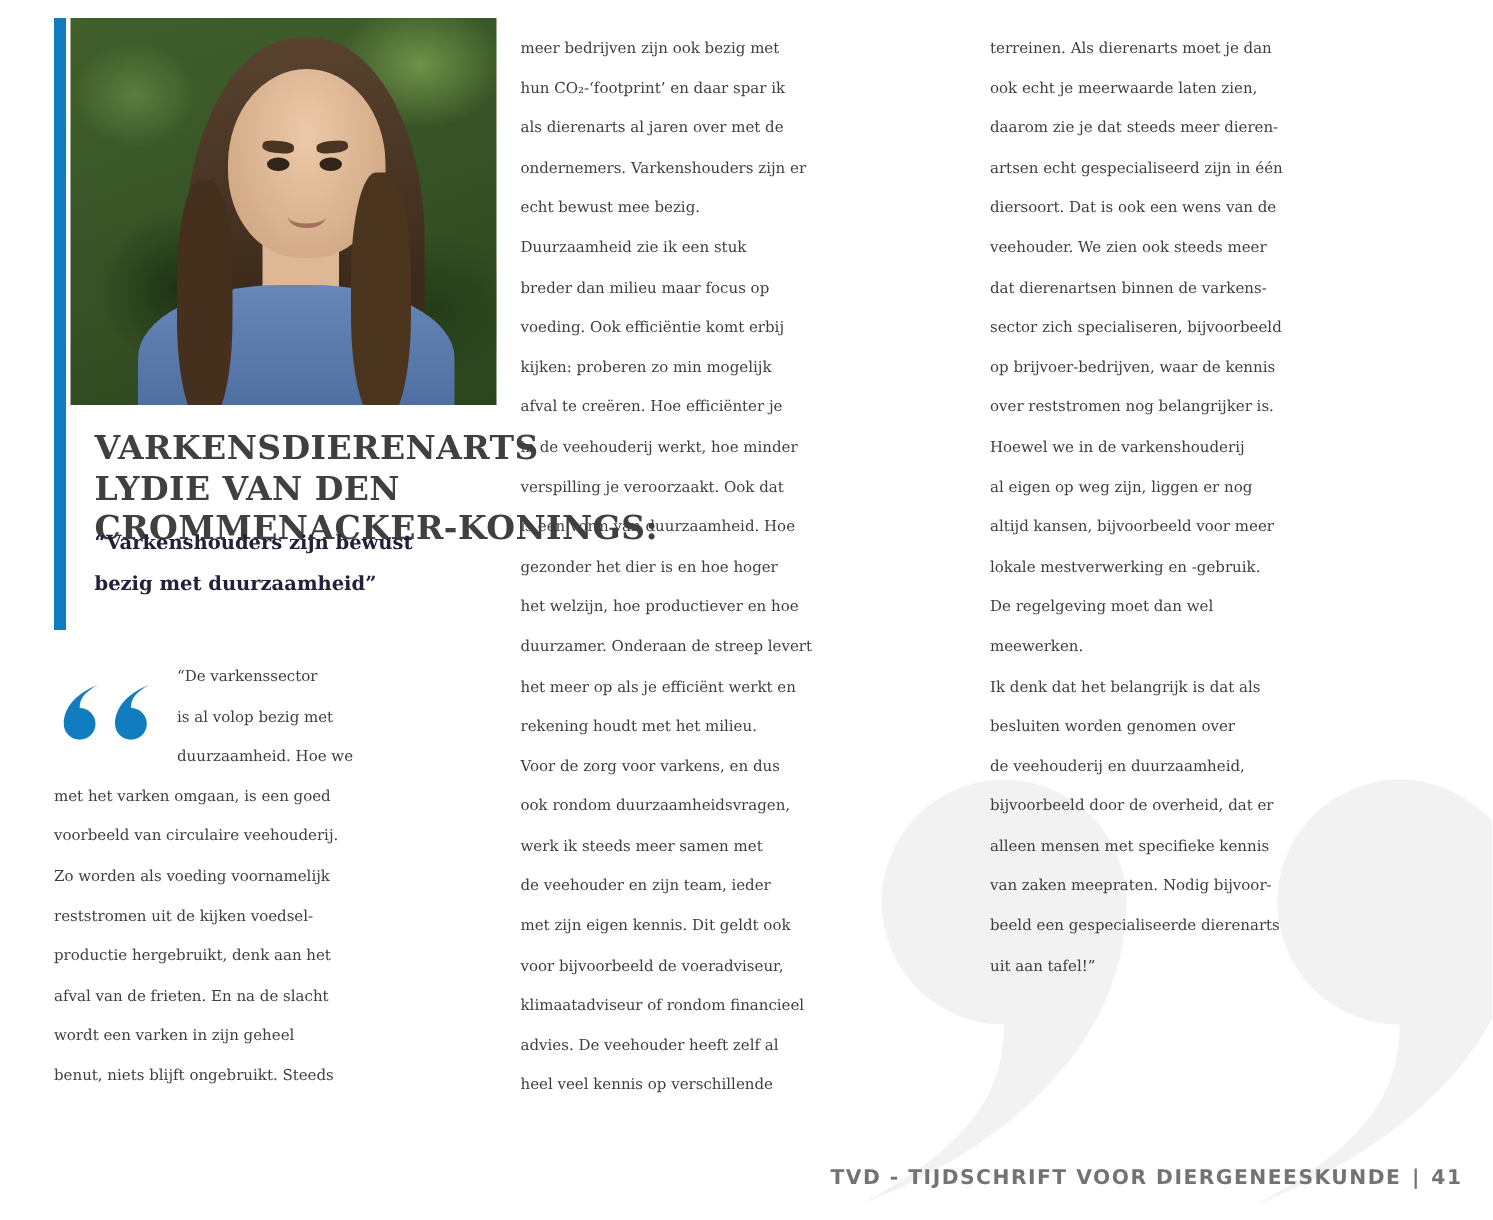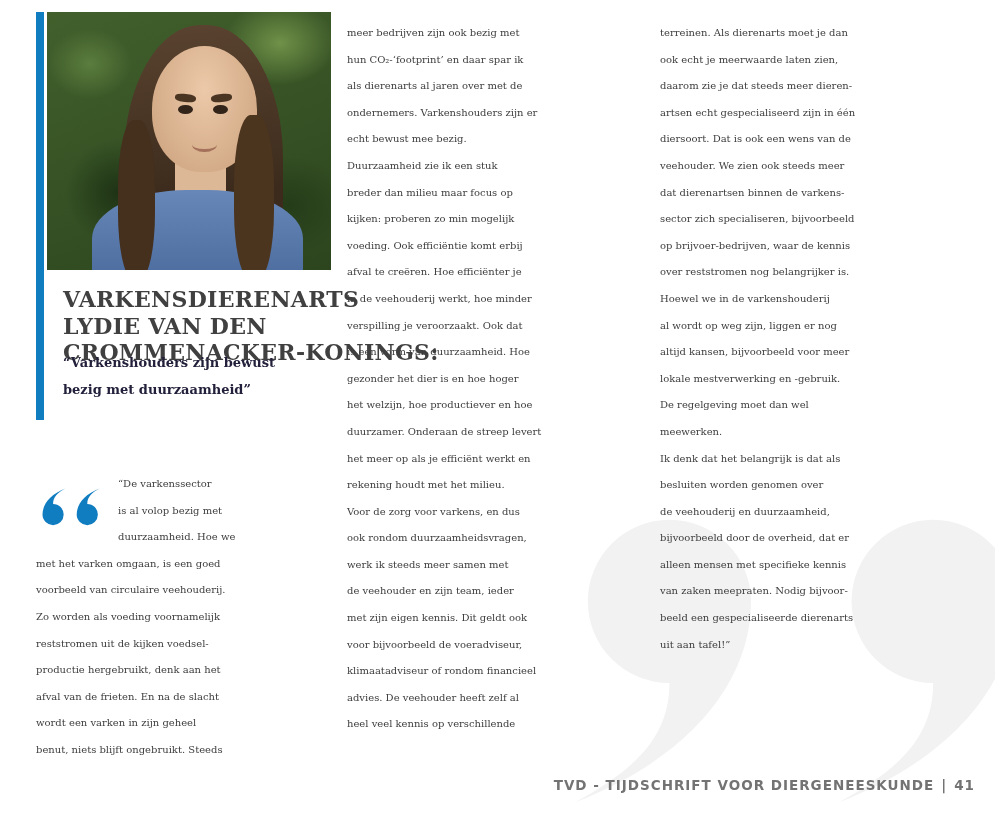--- a/index.html
+++ b/index.html
@@ -43,21 +43,21 @@
   
   .heading { position:absolute; left:63px; top:286px; color:#404040;
     font-size:22px; font-weight:bold; letter-spacing:0.3px; }
   .heading .line { height:26.6px; line-height:26.6px; white-space:nowrap; }
   .subheading { position:absolute; left:63px; top:350px; color:#22203a;
     font-size:13px; font-weight:bold; }
   .subheading .line { height:26.6px; line-height:26.6px; white-space:nowrap; }
   
   .col { position:absolute; color:#3e3d3d; font-size:10px; z-index:2; }
   .col .line { height:26.6px; line-height:26.6px; white-space:nowrap; }
-  .col1 { left:36px; top:439px; width:302px;margin-top:32px; }
+  .col1 { left:36px; top:439px; width:302px; }
   .col2 { left:347px; top:20px; width:297px; }
   .col3 { left:660px; top:20px; width:300px; }
   .big-quote { float:left; width:78px; height:76px; margin:2px 4px 0 0; }
   .big-quote svg { width:70px; height:62px; display:block; }
   
   .watermark { position:absolute; right:-70px; bottom:-70px; width:540px; height:400px;
     z-index:0; transform:rotate(180deg); }
   
   .footer { position:absolute; right:20px; top:777px; z-index:3;
     font-family:"DejaVu Sans", sans-serif; font-weight:bold;
@@ -124,22 +124,22 @@
 
   <div class="col col2">
     <div>
         <div class="line">meer bedrijven zijn ook bezig met</div>
         <div class="line">hun CO₂-‘footprint’ en daar spar ik</div>
         <div class="line">als dierenarts al jaren over met de</div>
         <div class="line">ondernemers. Varkenshouders zijn er</div>
         <div class="line">echt bewust mee bezig.</div>
         <div class="line">Duurzaamheid zie ik een stuk</div>
         <div class="line">breder dan milieu maar focus op</div>
+        <div class="line">voeding. Ook efficiëntie komt erbij</div>
         <div class="line">kijken: proberen zo min mogelijk</div>
-        <div class="line">voeding. Ook efficiëntie komt erbij</div>
         <div class="line">afval te creëren. Hoe efficiënter je</div>
         <div class="line">in de veehouderij werkt, hoe minder</div>
         <div class="line">verspilling je veroorzaakt. Ook dat</div>
         <div class="line">is een vorm van duurzaamheid. Hoe</div>
         <div class="line">gezonder het dier is en hoe hoger</div>
         <div class="line">het welzijn, hoe productiever en hoe</div>
         <div class="line">duurzamer. Onderaan de streep levert</div>
         <div class="line">het meer op als je efficiënt werkt en</div>
         <div class="line">rekening houdt met het milieu.</div>
         <div class="line">Voor de zorg voor varkens, en dus</div>
@@ -160,21 +160,21 @@
         <div class="line">ook echt je meerwaarde laten zien,</div>
         <div class="line">daarom zie je dat steeds meer dieren-</div>
         <div class="line">artsen echt gespecialiseerd zijn in één</div>
         <div class="line">diersoort. Dat is ook een wens van de</div>
         <div class="line">veehouder. We zien ook steeds meer</div>
         <div class="line">dat dierenartsen binnen de varkens-</div>
         <div class="line">sector zich specialiseren, bijvoorbeeld</div>
         <div class="line">op brijvoer-bedrijven, waar de kennis</div>
         <div class="line">over reststromen nog belangrijker is.</div>
         <div class="line">Hoewel we in de varkenshouderij</div>
-        <div class="line">al wordt op weg zijn, liggen er nog</div>
+        <div class="line">al eigen op weg zijn, liggen er nog</div>
         <div class="line">altijd kansen, bijvoorbeeld voor meer</div>
         <div class="line">lokale mestverwerking en -gebruik.</div>
         <div class="line">De regelgeving moet dan wel</div>
         <div class="line">meewerken.</div>
         <div class="line">Ik denk dat het belangrijk is dat als</div>
         <div class="line">besluiten worden genomen over</div>
         <div class="line">de veehouderij en duurzaamheid,</div>
         <div class="line">bijvoorbeeld door de overheid, dat er</div>
         <div class="line">alleen mensen met specifieke kennis</div>
         <div class="line">van zaken meepraten. Nodig bijvoor-</div>

